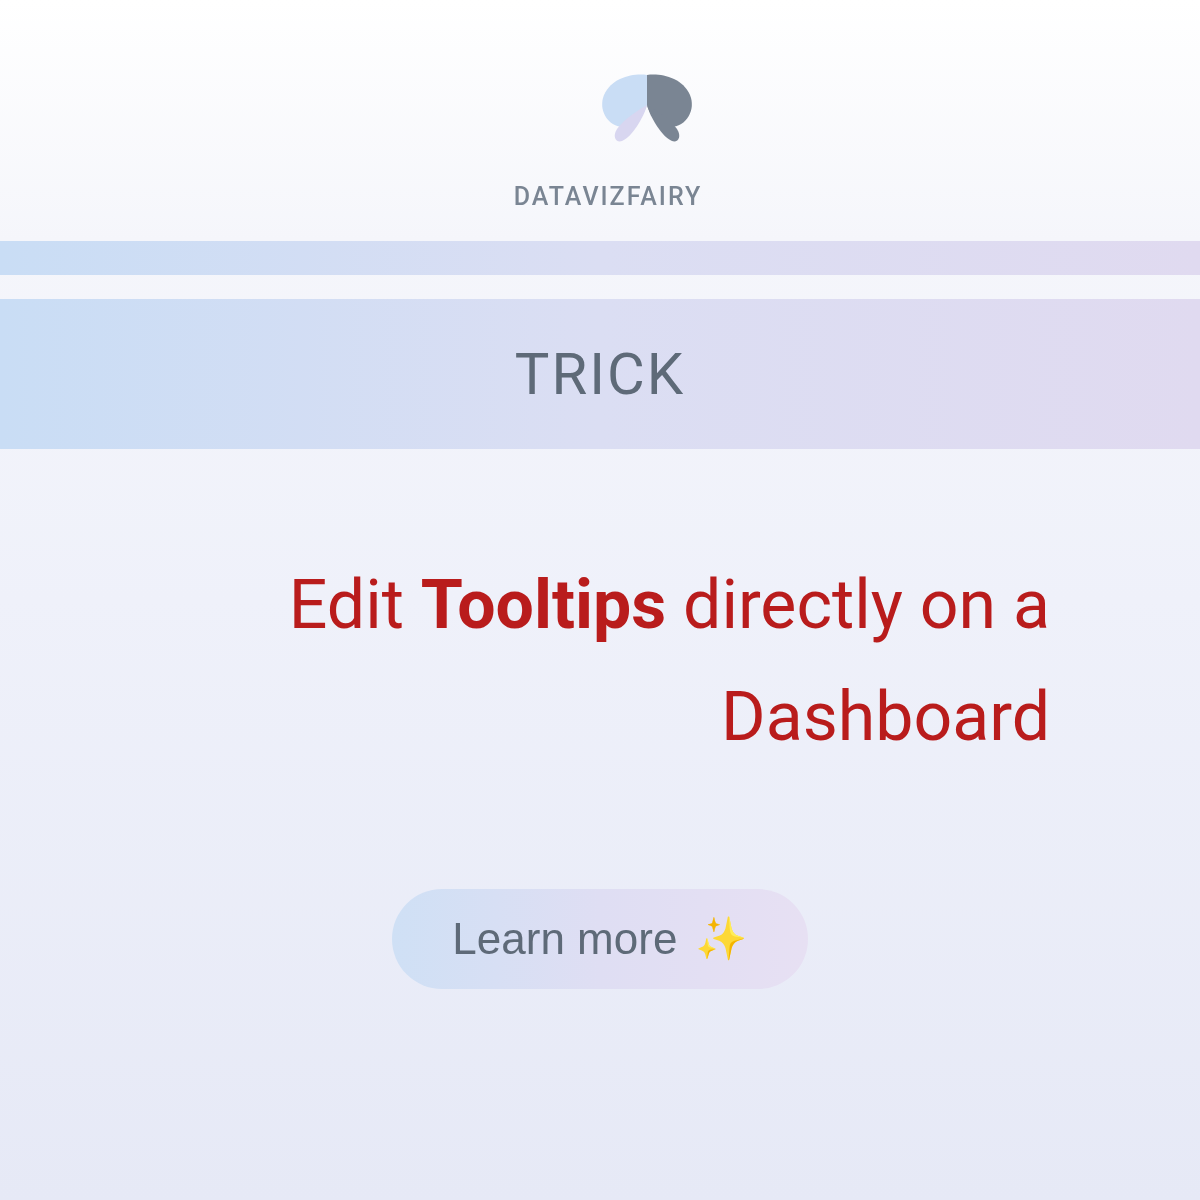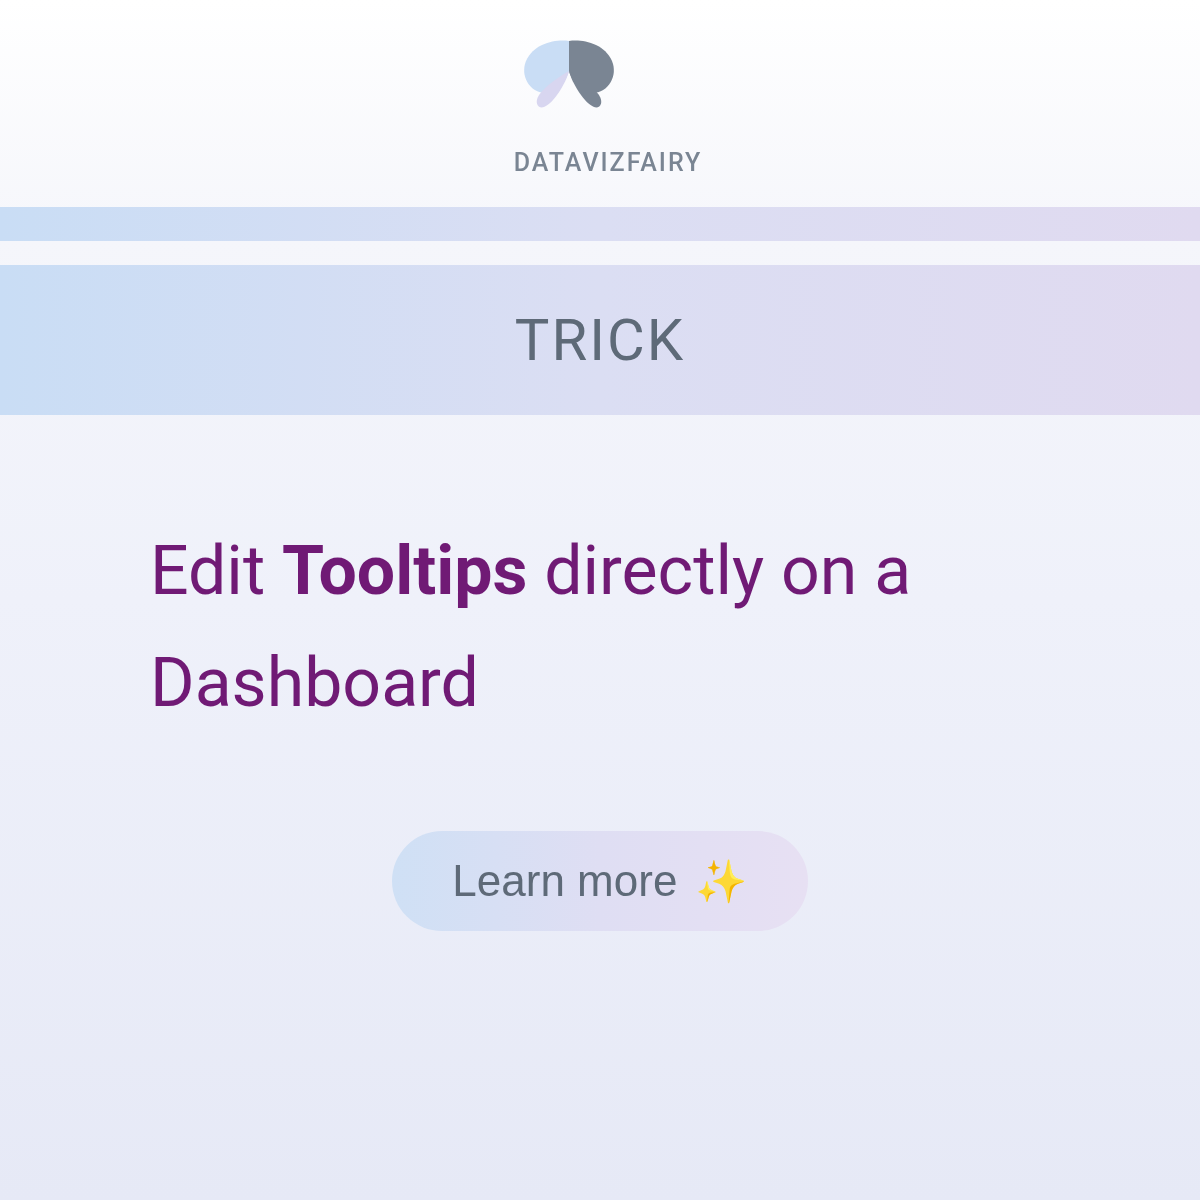--- a/index.html
+++ b/index.html
@@ -17,22 +17,22 @@
     .container {
       width: 100%;
       height: 100%;
       display: flex;
       flex-direction: column;
       align-items: center;
     }
     .header {
       display: flex;
       flex-direction: column;
-      align-items: flex-start;
-      padding-top: 28px;
+      align-items: flex-end;
+      padding-top: 62px;
       padding-bottom: 30px;
       margin-left: 16px;
     }
     .logo {
       width: 110px;
       height: 90px;
       display: flex;
       justify-content: center;
       align-items: center;
       margin-bottom: 30px;
@@ -62,37 +62,36 @@
       justify-content: center;
     }
     .trick-label {
       font-size: 58px;
       font-weight: 400;
       color: #5e6a78;
       letter-spacing: 2px;
     }
     .main-text {
       margin-top: 100px;
-      text-align: left;
+      text-align: right;
       font-size: 68px;
       line-height: 1.65;
-      color: #701a75;
+      color: #b91c1c;
       font-weight: 400;
       max-width: 900px;
     }
     .main-text .bold {
       font-weight: 700;
     }
     .cta-button {
-      margin-top: 92px;
+      margin-top: 116px;
       padding: 25px 60px;
       background: linear-gradient(90deg, #cfe0f5 0%, #dfdef3 50%, #e7e0f3 100%);
       border-radius: 55px;
       display: flex;
-      align-items: center;
       gap: 18px;
       cursor: pointer;
       border: none;
     }
     .cta-text {
       font-size: 44px;
       color: #5e6a78;
       font-weight: 400;
     }
     .sparkle-emoji {

